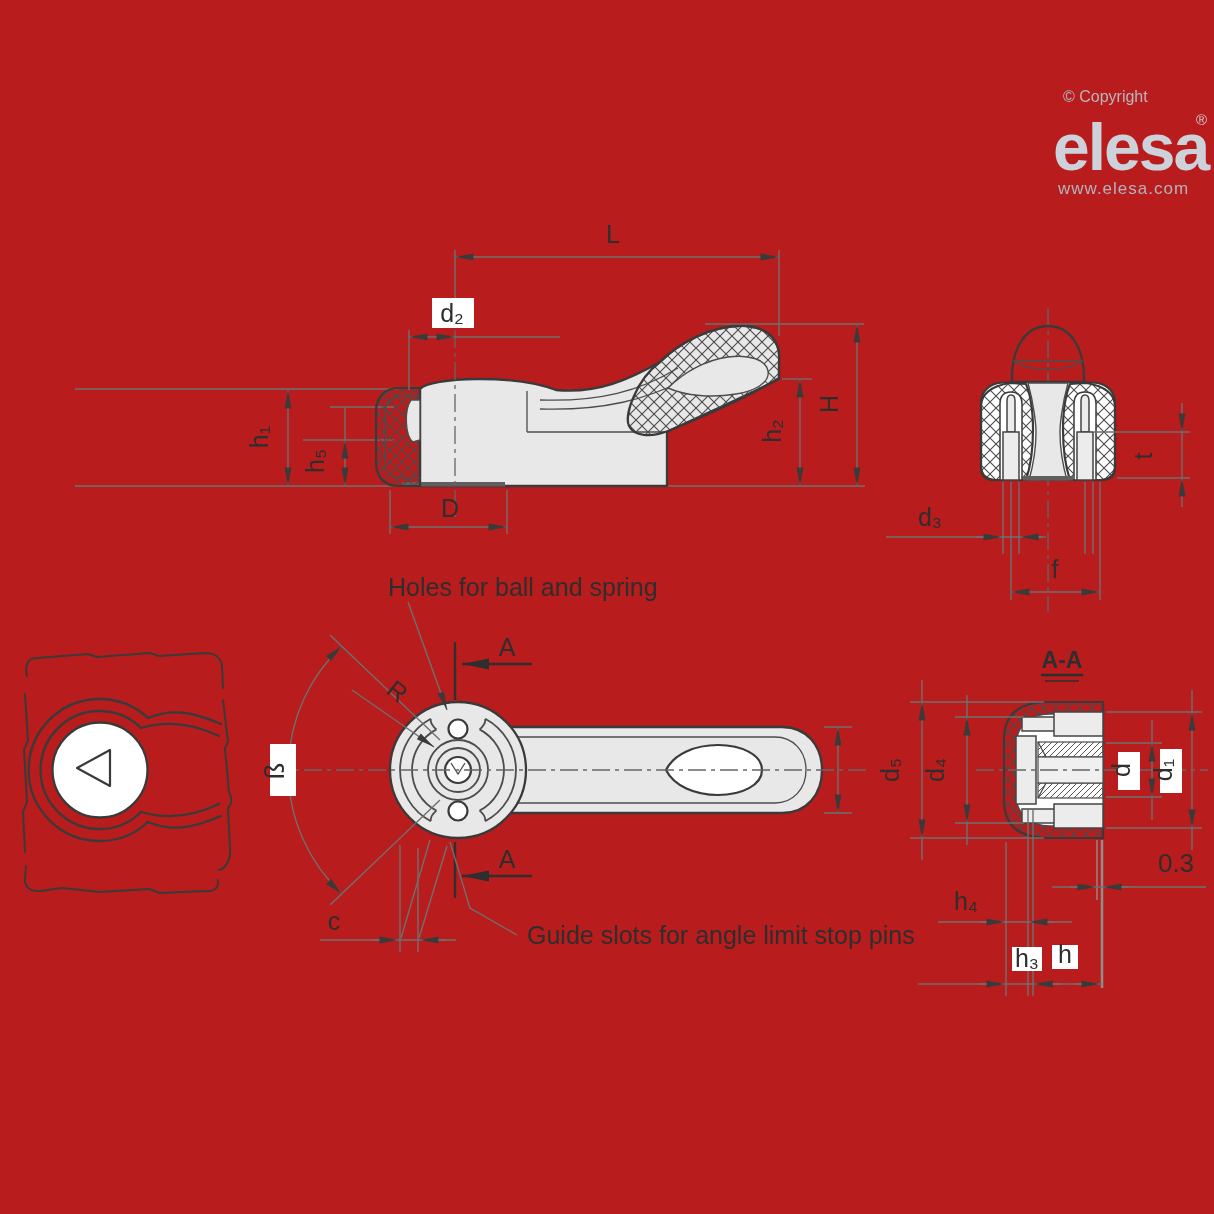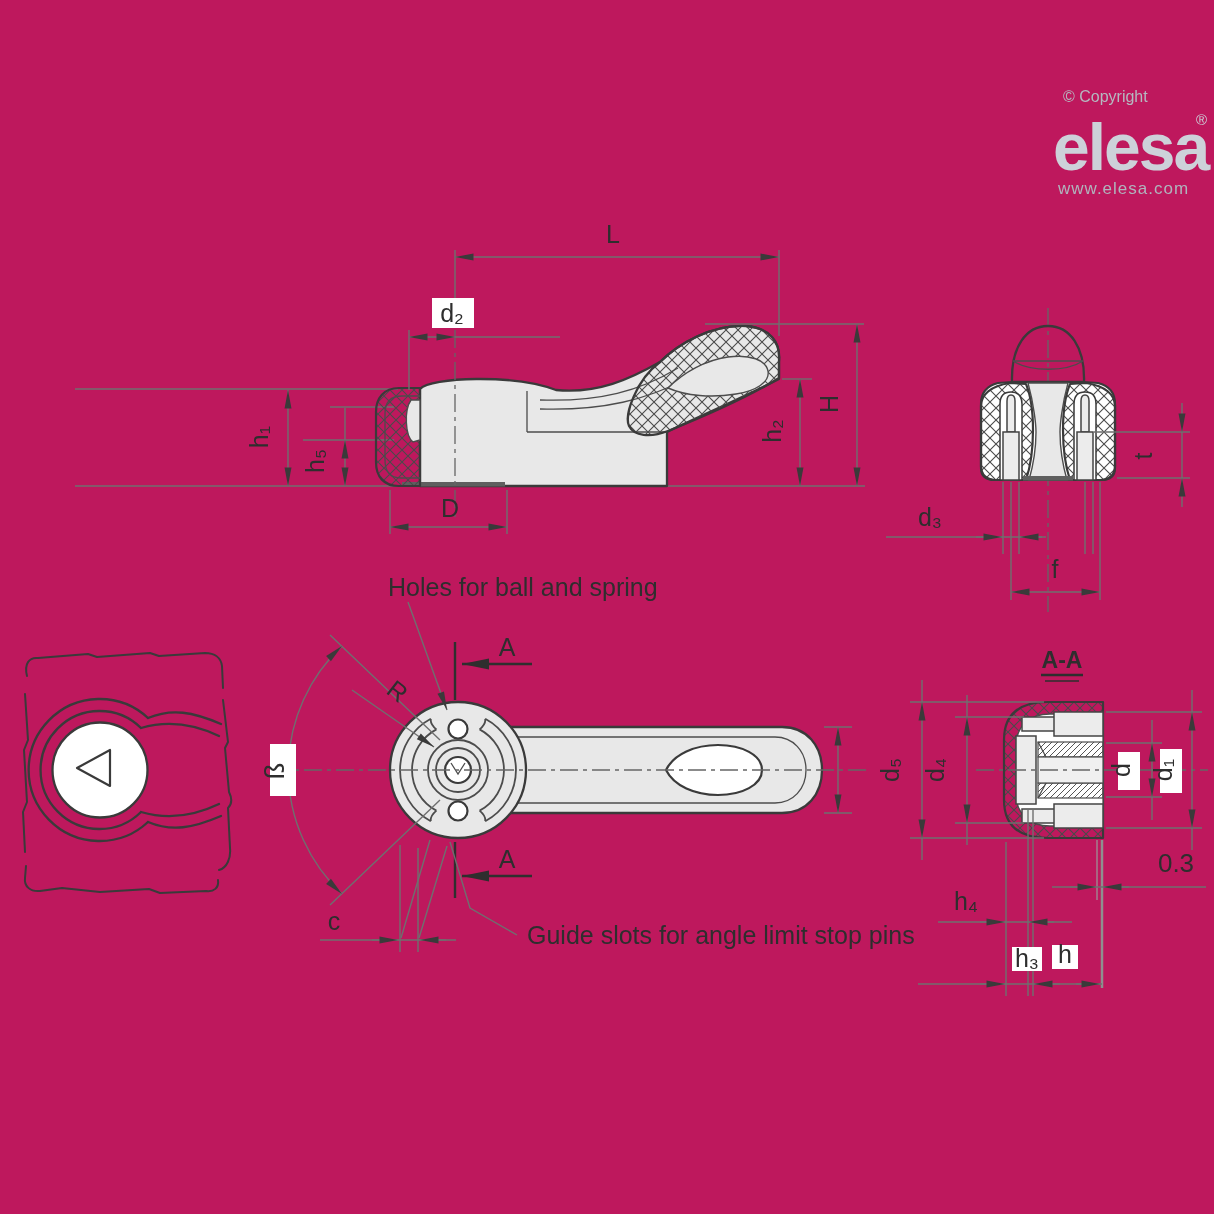--- a/index.html
+++ b/index.html
@@ -1,16 +1,16 @@
 <!DOCTYPE html>
 <html><head>
 <meta charset="utf-8">
 <style>
   html,body{margin:0;padding:0;background:#fff;}
-  #canvas{position:relative;width:1214px;height:1214px;background:#be185d;overflow:hidden;
+  #canvas{position:relative;width:1214px;height:1214px;background:#b91c1c;overflow:hidden;
           font-family:"Liberation Sans", sans-serif;}
   svg{position:absolute;left:0;top:0;}
   .ol  {stroke:#3a3a3a;stroke-width:2.3;fill:none;stroke-linecap:round;stroke-linejoin:round;}
   .olf {stroke:#3a3a3a;stroke-width:2.3;fill:#e8e8e8;stroke-linejoin:round;}
   .olw {stroke:#3a3a3a;stroke-width:2.2;fill:#ffffff;stroke-linejoin:round;}
   .olh {stroke:#3a3a3a;stroke-width:2.2;fill:url(#xh);stroke-linejoin:round;}
   .th1 {stroke:#4c4c4c;stroke-width:1.3;fill:none;}
   .gfill{fill:#e8e8e8;stroke:#4c4c4c;stroke-width:1.4;}
   .pfill{fill:#ececec;stroke:#444;stroke-width:1.5;}
   .dim {stroke:#6f6f6f;stroke-width:1.4;fill:none;}

